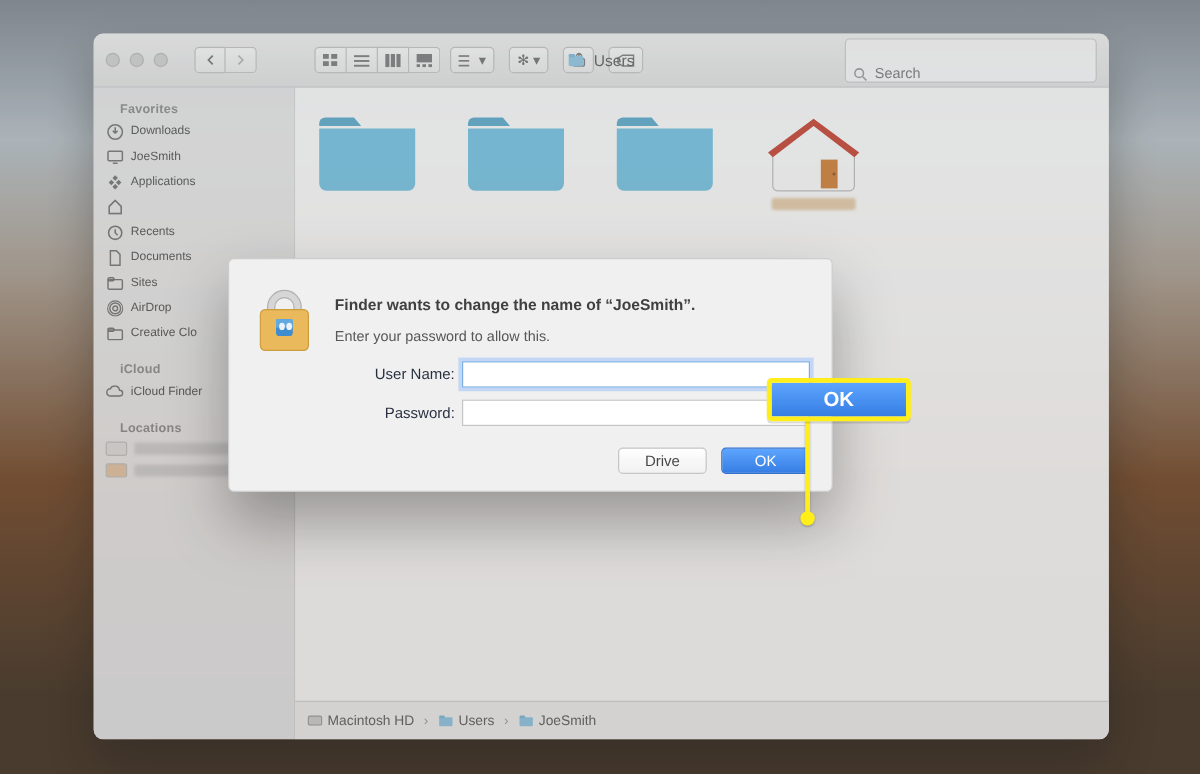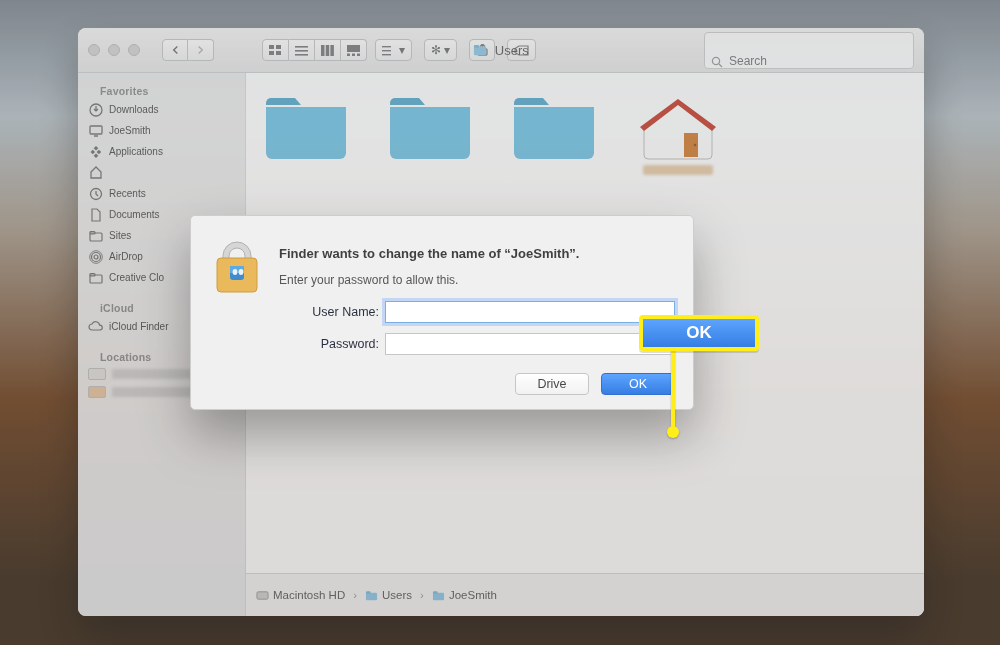--- a/index.html
+++ b/index.html
@@ -52,21 +52,21 @@
   .sb-item .blur { filter: blur(2px); color:#b0b0b0; }
   .sb-loc { display:flex; align-items:center; gap:6px; padding:3px 10px; font-size:12.5px; color:#4a4a4a; }
   .sb-loc .thumb { width:18px; height:12px; border:1px solid #c0c0c0; background:#e0e0e0; border-radius:2px; }
   .sb-loc .blurtxt { height:10px; width:90px; background:#cfcfcf; filter: blur(1.5px); border-radius:2px; }
 
   .main { flex:1; background:#ffffff; display:flex; flex-direction:column; min-width:0; }
   .iconarea { flex:1; padding:18px 16px; display:flex; gap:36px; align-items:flex-start; }
   .folder { display:flex; flex-direction:column; align-items:center; font-size:12px; color:#444; gap:4px; }
   .foldericon { width:88px; height:70px; }
   .foldericon.home svg { width:88px; height:70px; }
-  .pathbar { height:43px; border-top:1px solid #d9d9d9; display:flex; align-items:center; gap:6px; padding:0 10px; font-size:11.5px; color:#5a5a5a; background:#f4f4f4; }
+  .pathbar { height:32px; border-top:1px solid #d9d9d9; display:flex; align-items:center; gap:6px; padding:0 10px; font-size:11.5px; color:#5a5a5a; background:#f4f4f4; }
   .pathbar .crumb { display:flex; align-items:center; gap:4px; }
   .pathbar .sep::after { content:"›"; color:#9a9a9a; padding:0 2px; }
   .pathbar svg { width:13px; height:13px; }
 
   
   .backdrop { position:absolute; inset:0; background:rgba(0,0,0,0.10); }
   .dialog {
     position:absolute; left:190px; top:215px; width:504px;
     background:#efefef; border:1px solid #c8c8c8; border-radius:5px;
     box-shadow:0 25px 50px rgba(0,0,0,0.35);

